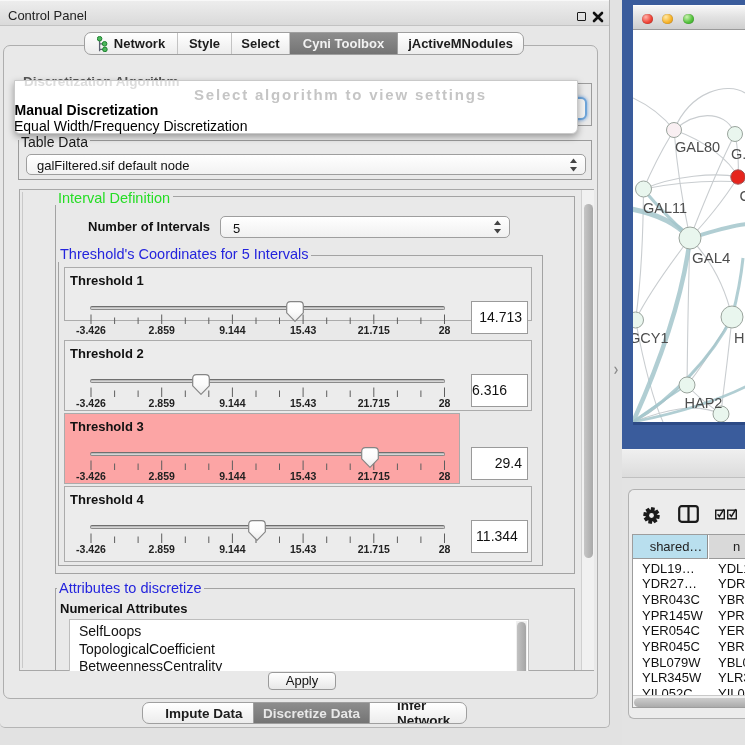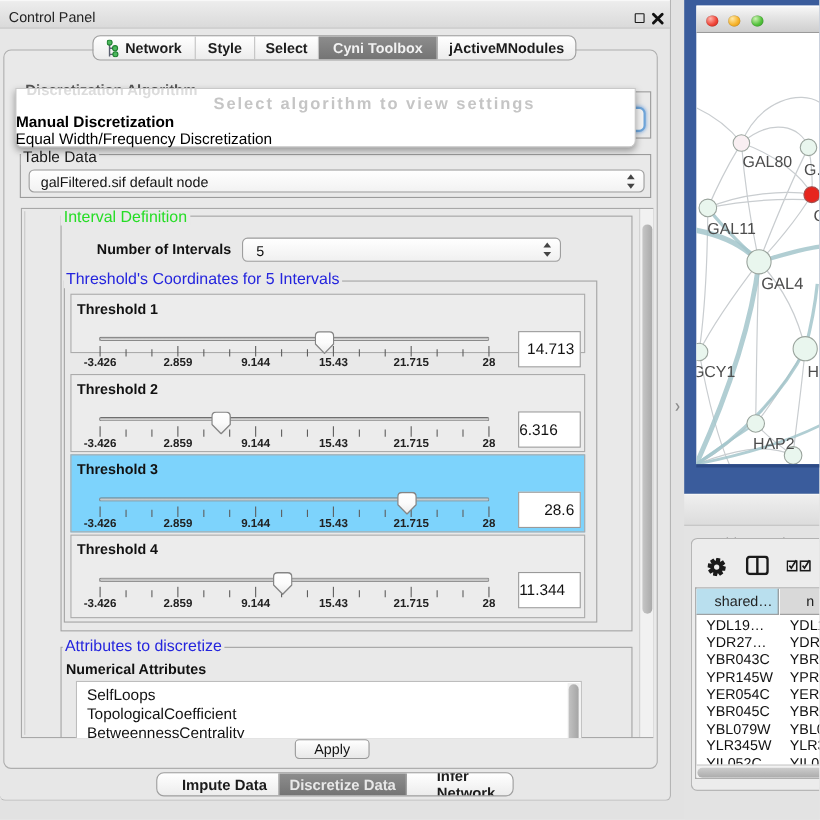--- a/index.html
+++ b/index.html
@@ -151,21 +151,21 @@
             <linearGradient id="thg1" x1="0" y1="0" x2="0" y2="1">
               <stop offset="0" stop-color="#ffffff"></stop>
               <stop offset="0.5" stop-color="#fbfbfb"></stop>
               <stop offset="1" stop-color="#ebebeb"></stop>
             </linearGradient>
           </defs>
     <path d="M4.5 0.7 L13.5 0.7 Q17.3 0.7 17.3 4.5 L17.3 11.8 L9 20.3 L0.7 11.8 L0.7 4.5 Q0.7 0.7 4.5 0.7 Z" fill="url(#thg1)" stroke="#858585" stroke-width="1.2"></path>
   </svg>
   <div class="abs" style="left:406px; top:33px; width:57px; height:33px; background:#fff; border:1.5px solid #9a9a9a; font-size:14px; color:#111; text-align:left; line-height:30px; padding-right:5px;">6.316</div>
 </div>
-<div class="abs" style="left:64px; top:413px; width:468px; height:71px; background:#7dd3fc; border:1px solid #ababab;">
+<div class="abs" style="left:64px; top:413px; width:396px; height:71px; background:#fca5a5; border:1px solid #ababab;">
   <div class="abs" style="left:5px; top:5px; font-size:13px; font-weight:bold; color:#111;">Threshold 3</div>
   <div class="abs" style="left:25px; top:38px; width:355px; height:4px; background:linear-gradient(#aeaeae,#e2e2e2); border:1px solid #8a8a8a; border-top-color:#6f6f6f; border-radius:3px;"></div>
   <svg class="abs" style="left:0; top:45.5px;" width="420" height="11" viewBox="0 0 420 11">
           <line x1="26.0" y1="0.5" x2="26.0" y2="10" stroke="#5e5e5e" stroke-width="1"></line>
           <line x1="49.6" y1="3.5" x2="49.6" y2="10" stroke="#5e5e5e" stroke-width="1"></line>
           <line x1="73.1" y1="3.5" x2="73.1" y2="10" stroke="#5e5e5e" stroke-width="1"></line>
           <line x1="96.7" y1="0.5" x2="96.7" y2="10" stroke="#5e5e5e" stroke-width="1"></line>
           <line x1="120.3" y1="3.5" x2="120.3" y2="10" stroke="#5e5e5e" stroke-width="1"></line>
           <line x1="143.8" y1="3.5" x2="143.8" y2="10" stroke="#5e5e5e" stroke-width="1"></line>
           <line x1="167.4" y1="0.5" x2="167.4" y2="10" stroke="#5e5e5e" stroke-width="1"></line>
@@ -188,21 +188,21 @@
   <svg class="abs" style="left:296.3px; top:33px;" width="18" height="21" viewBox="0 0 18 21">
     <defs>
             <linearGradient id="thg2" x1="0" y1="0" x2="0" y2="1">
               <stop offset="0" stop-color="#ffffff"></stop>
               <stop offset="0.5" stop-color="#fbfbfb"></stop>
               <stop offset="1" stop-color="#ebebeb"></stop>
             </linearGradient>
           </defs>
     <path d="M4.5 0.7 L13.5 0.7 Q17.3 0.7 17.3 4.5 L17.3 11.8 L9 20.3 L0.7 11.8 L0.7 4.5 Q0.7 0.7 4.5 0.7 Z" fill="url(#thg2)" stroke="#858585" stroke-width="1.2"></path>
   </svg>
-  <div class="abs" style="left:406px; top:33px; width:57px; height:33px; background:#fff; border:1.5px solid #9a9a9a; font-size:14px; color:#111; text-align:right; line-height:30px; padding-right:5px;">28.6</div>
+  <div class="abs" style="left:406px; top:33px; width:57px; height:33px; background:#fff; border:1.5px solid #9a9a9a; font-size:14px; color:#111; text-align:right; line-height:30px; padding-right:5px;">29.4</div>
 </div>
 <div class="abs" style="left:64px; top:486px; width:468px; height:76px; background:#ececec; border:1px solid #ababab;">
   <div class="abs" style="left:5px; top:5px; font-size:13px; font-weight:bold; color:#111;">Threshold 4</div>
   <div class="abs" style="left:25px; top:38px; width:355px; height:4px; background:linear-gradient(#aeaeae,#e2e2e2); border:1px solid #8a8a8a; border-top-color:#6f6f6f; border-radius:3px;"></div>
   <svg class="abs" style="left:0; top:45.5px;" width="420" height="11" viewBox="0 0 420 11">
           <line x1="26.0" y1="0.5" x2="26.0" y2="10" stroke="#5e5e5e" stroke-width="1"></line>
           <line x1="49.6" y1="3.5" x2="49.6" y2="10" stroke="#5e5e5e" stroke-width="1"></line>
           <line x1="73.1" y1="3.5" x2="73.1" y2="10" stroke="#5e5e5e" stroke-width="1"></line>
           <line x1="96.7" y1="0.5" x2="96.7" y2="10" stroke="#5e5e5e" stroke-width="1"></line>
           <line x1="120.3" y1="3.5" x2="120.3" y2="10" stroke="#5e5e5e" stroke-width="1"></line>
@@ -227,21 +227,21 @@
   <svg class="abs" style="left:183.1px; top:33px;" width="18" height="21" viewBox="0 0 18 21">
     <defs>
             <linearGradient id="thg3" x1="0" y1="0" x2="0" y2="1">
               <stop offset="0" stop-color="#ffffff"></stop>
               <stop offset="0.5" stop-color="#fbfbfb"></stop>
               <stop offset="1" stop-color="#ebebeb"></stop>
             </linearGradient>
           </defs>
     <path d="M4.5 0.7 L13.5 0.7 Q17.3 0.7 17.3 4.5 L17.3 11.8 L9 20.3 L0.7 11.8 L0.7 4.5 Q0.7 0.7 4.5 0.7 Z" fill="url(#thg3)" stroke="#858585" stroke-width="1.2"></path>
   </svg>
-  <div class="abs" style="left:406px; top:33px; width:57px; height:33px; background:#fff; border:1.5px solid #9a9a9a; font-size:14px; color:#111; text-align:left; line-height:30px; padding-right:5px;">11.344</div>
+  <div class="abs" style="left:406px; top:33px; width:57px; height:33px; background:#fff; border:1.5px solid #9a9a9a; font-size:14px; color:#111; text-align:center; line-height:30px; padding-right:5px;">11.344</div>
 </div>
 
     <div class="abs" style="left:55px; top:588px; width:520px; height:118px; border:1px solid #a3a3a3;"></div>
     <div class="abs" style="left:57px; top:581px; font-size:14.5px; color:#2424dd; background:#e9e9e9; padding:0 2px; line-height:15px;">Attributes to discretize</div>
     <div class="abs" style="left:60px; top:601px; font-size:13px; font-weight:bold; color:#111;">Numerical Attributes</div>
     <div class="abs" style="left:69px; top:619px; width:460px; height:60px; background:#ffffff; border:1px solid #bdbdbd;">
       <div class="abs" style="left:9px; top:3px; font-size:14px; color:#111; line-height:17.6px;">SelfLoops<br>TopologicalCoefficient<br>BetweennessCentrality<br></div>
       <div class="abs" style="right:1px; top:1px; width:11px; height:58px; background:#f0f0f0;">
         <div class="abs" style="left:1px; top:1px; width:9px; height:56px; background:linear-gradient(90deg,#c2c2c2,#a5a5a5); border-radius:5px;"></div>
       </div>

